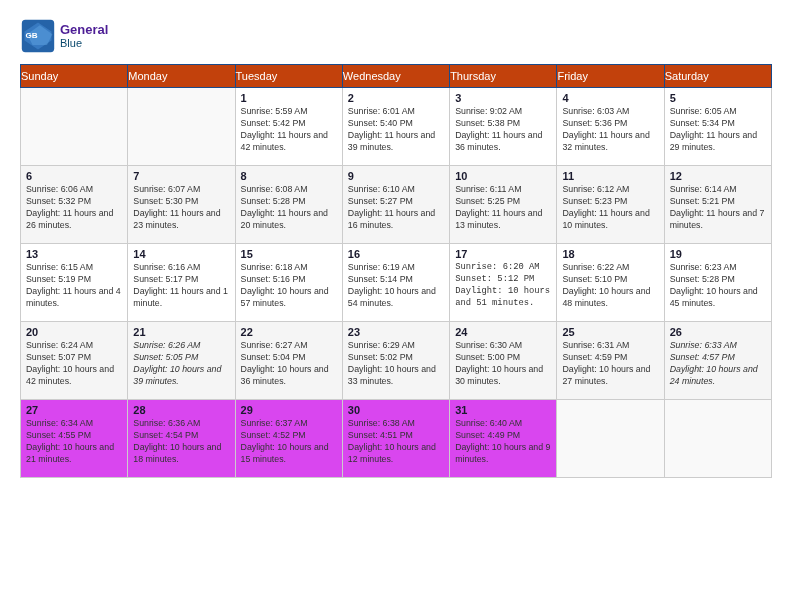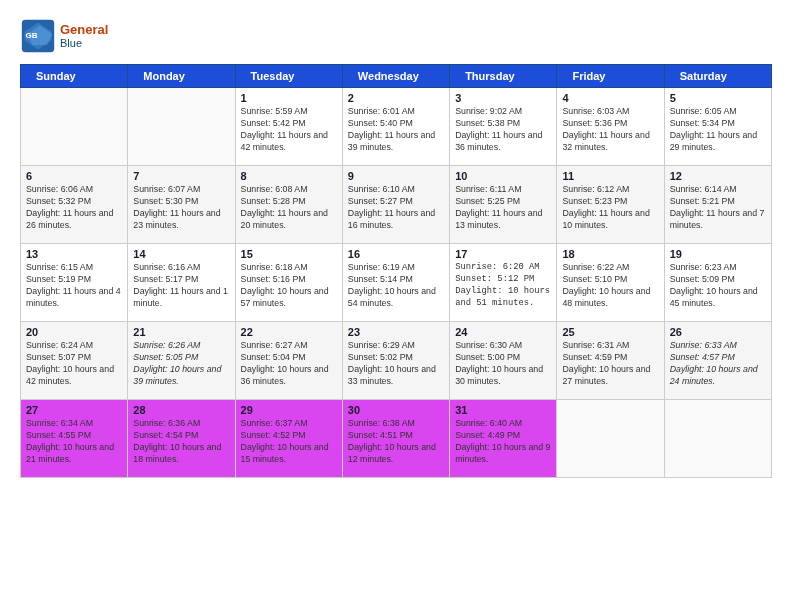--- a/index.html
+++ b/index.html
@@ -45,26 +45,26 @@
       font-size: 14px;
       color: #444;
     }
     .calendar {
       width: 100%;
       border-collapse: collapse;
       flex: 1;
       font-size: 9.5px;
     }
     .calendar th {
-      background-color: #1d4ed8;
+      background-color: #c2410c;
       color: #fff;
       text-align: left;
-      padding: 5px 15px;
+      padding: 5px 0;
       font-size: 11px;
-      font-weight: bold;
+      font-weight: normal;
       border: 1px solid #1a4a8a;
     }
     .calendar td {
       vertical-align: top;
       border: 1px solid #ccc;
       padding: 4px 5px;
       width: calc(100% / 7);
       height: 78px;
       background: #fff;
     }
@@ -96,21 +96,21 @@
 <div class="page">
   <div class="header">
     <div class="logo-area">
       <svg class="logo-icon" viewBox="0 0 40 40">
         <rect x="2" y="2" width="36" height="36" rx="4" fill="#2563a8"></rect>
         <polygon points="20,5 35,15 35,25 20,35 5,25 5,15" fill="#4a90d9" opacity="0.5"></polygon>
         <polygon points="22,8 36,18 30,30 14,30 8,18" fill="#6aaee8" opacity="0.4"></polygon>
         <text x="6" y="22" fill="#fff" font-size="9" font-weight="bold" font-family="Arial">GB</text>
       </svg>
       <div>
-        <div style="font-size:13px;font-weight:bold;color:#c2410c;line-height:1.2;">General</div>
+        <div style="font-size:13px;font-weight:bold;color:#4c1d95;line-height:1.2;">General</div>
         <div style="font-size:11px;font-weight:normal;color:#0c4a6e;line-height:1.2;">Blue</div>
       </div>
     </div>
     <div class="title-area">
       <div class="month-title"></div>
       <div class="subtitle"></div>
     </div>
   </div>
 
   <table class="calendar">
@@ -237,21 +237,21 @@
           </td>
           <td>
             <div class="day-num">18</div>
             <div class="day-info" style="white-space: pre-line;">Sunrise: 6:22 AM
 Sunset: 5:10 PM
 Daylight: 10 hours and 48 minutes.</div>
           </td>
           <td>
             <div class="day-num">19</div>
             <div class="day-info" style="white-space: pre-line;">Sunrise: 6:23 AM
-Sunset: 5:09 PM
+Sunset: 5:28 PM
 Daylight: 10 hours and 45 minutes.</div>
           </td>
         </tr>
         <tr class="row-odd">
           <td>
             <div class="day-num">20</div>
             <div class="day-info" style="white-space: pre-line;">Sunrise: 6:24 AM
 Sunset: 5:07 PM
 Daylight: 10 hours and 42 minutes.</div>
           </td>

